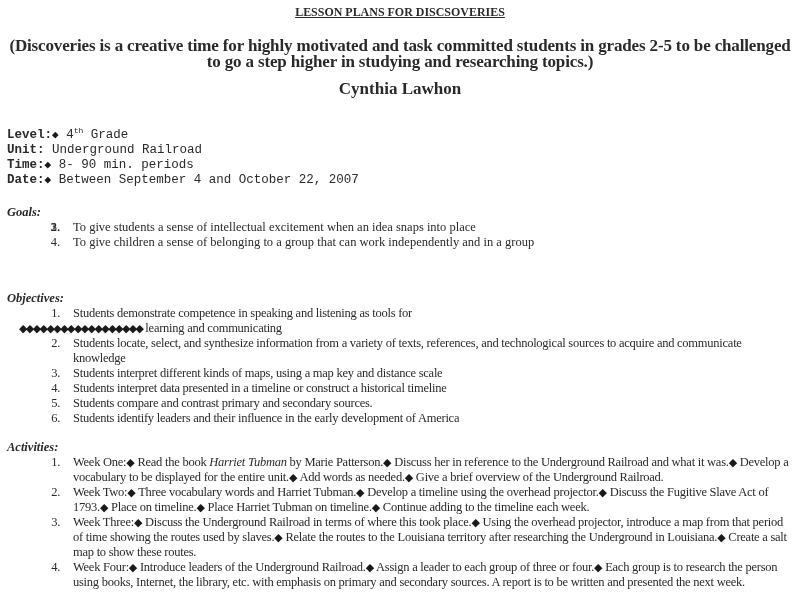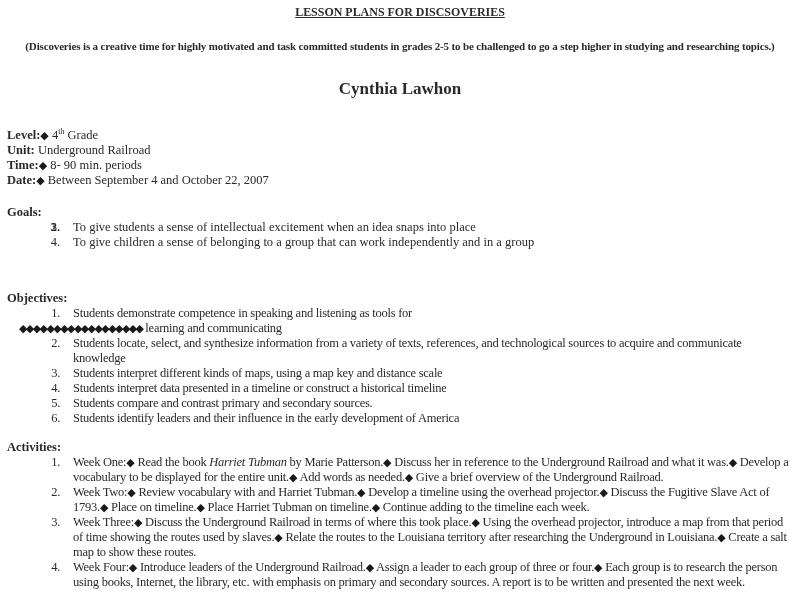--- a/index.html
+++ b/index.html
@@ -33,53 +33,54 @@
     text-decoration: underline;
     transform: scaleX(0.92);
     transform-origin: center;
   }
   .subtitle {
     position: absolute;
     top: 38px;
     left: 8px; width: 784px;
     text-align: center;
     font-weight: bold;
-    font-size: 11px;
+    font-size: 17px;
     line-height: 16px;
     letter-spacing: -0.15px;
   }
   .author {
     position: absolute;
     top: 81px;
     left: 0; width: 800px;
     text-align: center;
     font-weight: bold;
     font-size: 17px;
   }
   .meta {
     position: absolute;
     top: 128px;
     left: 7px;
+    font-family: Liberation Mono, monospace;
   }
   .meta-row { height: 15px; white-space: nowrap; }
   .meta-label { font-weight: bold; }
   .glyph {
     display: inline-block;
     font-size: 11px;
     color: #1a1a1a;
     vertical-align: 0px;
   }
   sup { font-size: 8px; line-height: 0; }
 
   .section {
     position: absolute;
     left: 7px;
     width: 786px;
   }
-  .section-heading { font-weight: bold; height: 15px; }
+  .section-heading { font-weight: bold; height: 15px; font-style: italic; }
   .list { margin: 0; padding: 0; list-style: none; }
   .list-item {
     position: relative;
     padding-left: 33px;
     margin-left: 33px;
   }
   .list-num {
     position: absolute;
     left: 0;
     width: 20px;
@@ -188,21 +189,21 @@
         <span>Week One:</span><span class="glyph">◆</span>
         <span>Read the book </span><i>Harriet Tubman</i><span> by Marie Patterson.</span><span class="glyph">◆</span>
         <span>Discuss her in reference to the Underground Railroad and what it was.</span><span class="glyph">◆</span>
         <span>Develop a vocabulary to be displayed for the entire unit.</span><span class="glyph">◆</span>
         <span>Add words as needed.</span><span class="glyph">◆</span>
         <span>Give a brief overview of the Underground Railroad.</span>
       </li>
       <li class="list-item">
         <span class="list-num">2.</span>
         <span>Week Two:</span><span class="glyph">◆</span>
-        <span>Review vocabulary with and Harriet Tubman.</span><span class="glyph">◆</span>
+        <span>Three vocabulary words and Harriet Tubman.</span><span class="glyph">◆</span>
         <span>Develop a timeline using the overhead projector.</span><span class="glyph">◆</span>
         <span>Discuss the Fugitive Slave Act of 1793.</span><span class="glyph">◆</span>
         <span>Place on timeline.</span><span class="glyph">◆</span>
         <span>Place Harriet Tubman on timeline.</span><span class="glyph">◆</span>
         <span>Continue adding to the timeline each week.</span>
       </li>
       <li class="list-item">
         <span class="list-num">3.</span>
         <span>Week Three:</span><span class="glyph">◆</span>
         <span>Discuss the Underground Railroad in terms of where this took place.</span><span class="glyph">◆</span>

